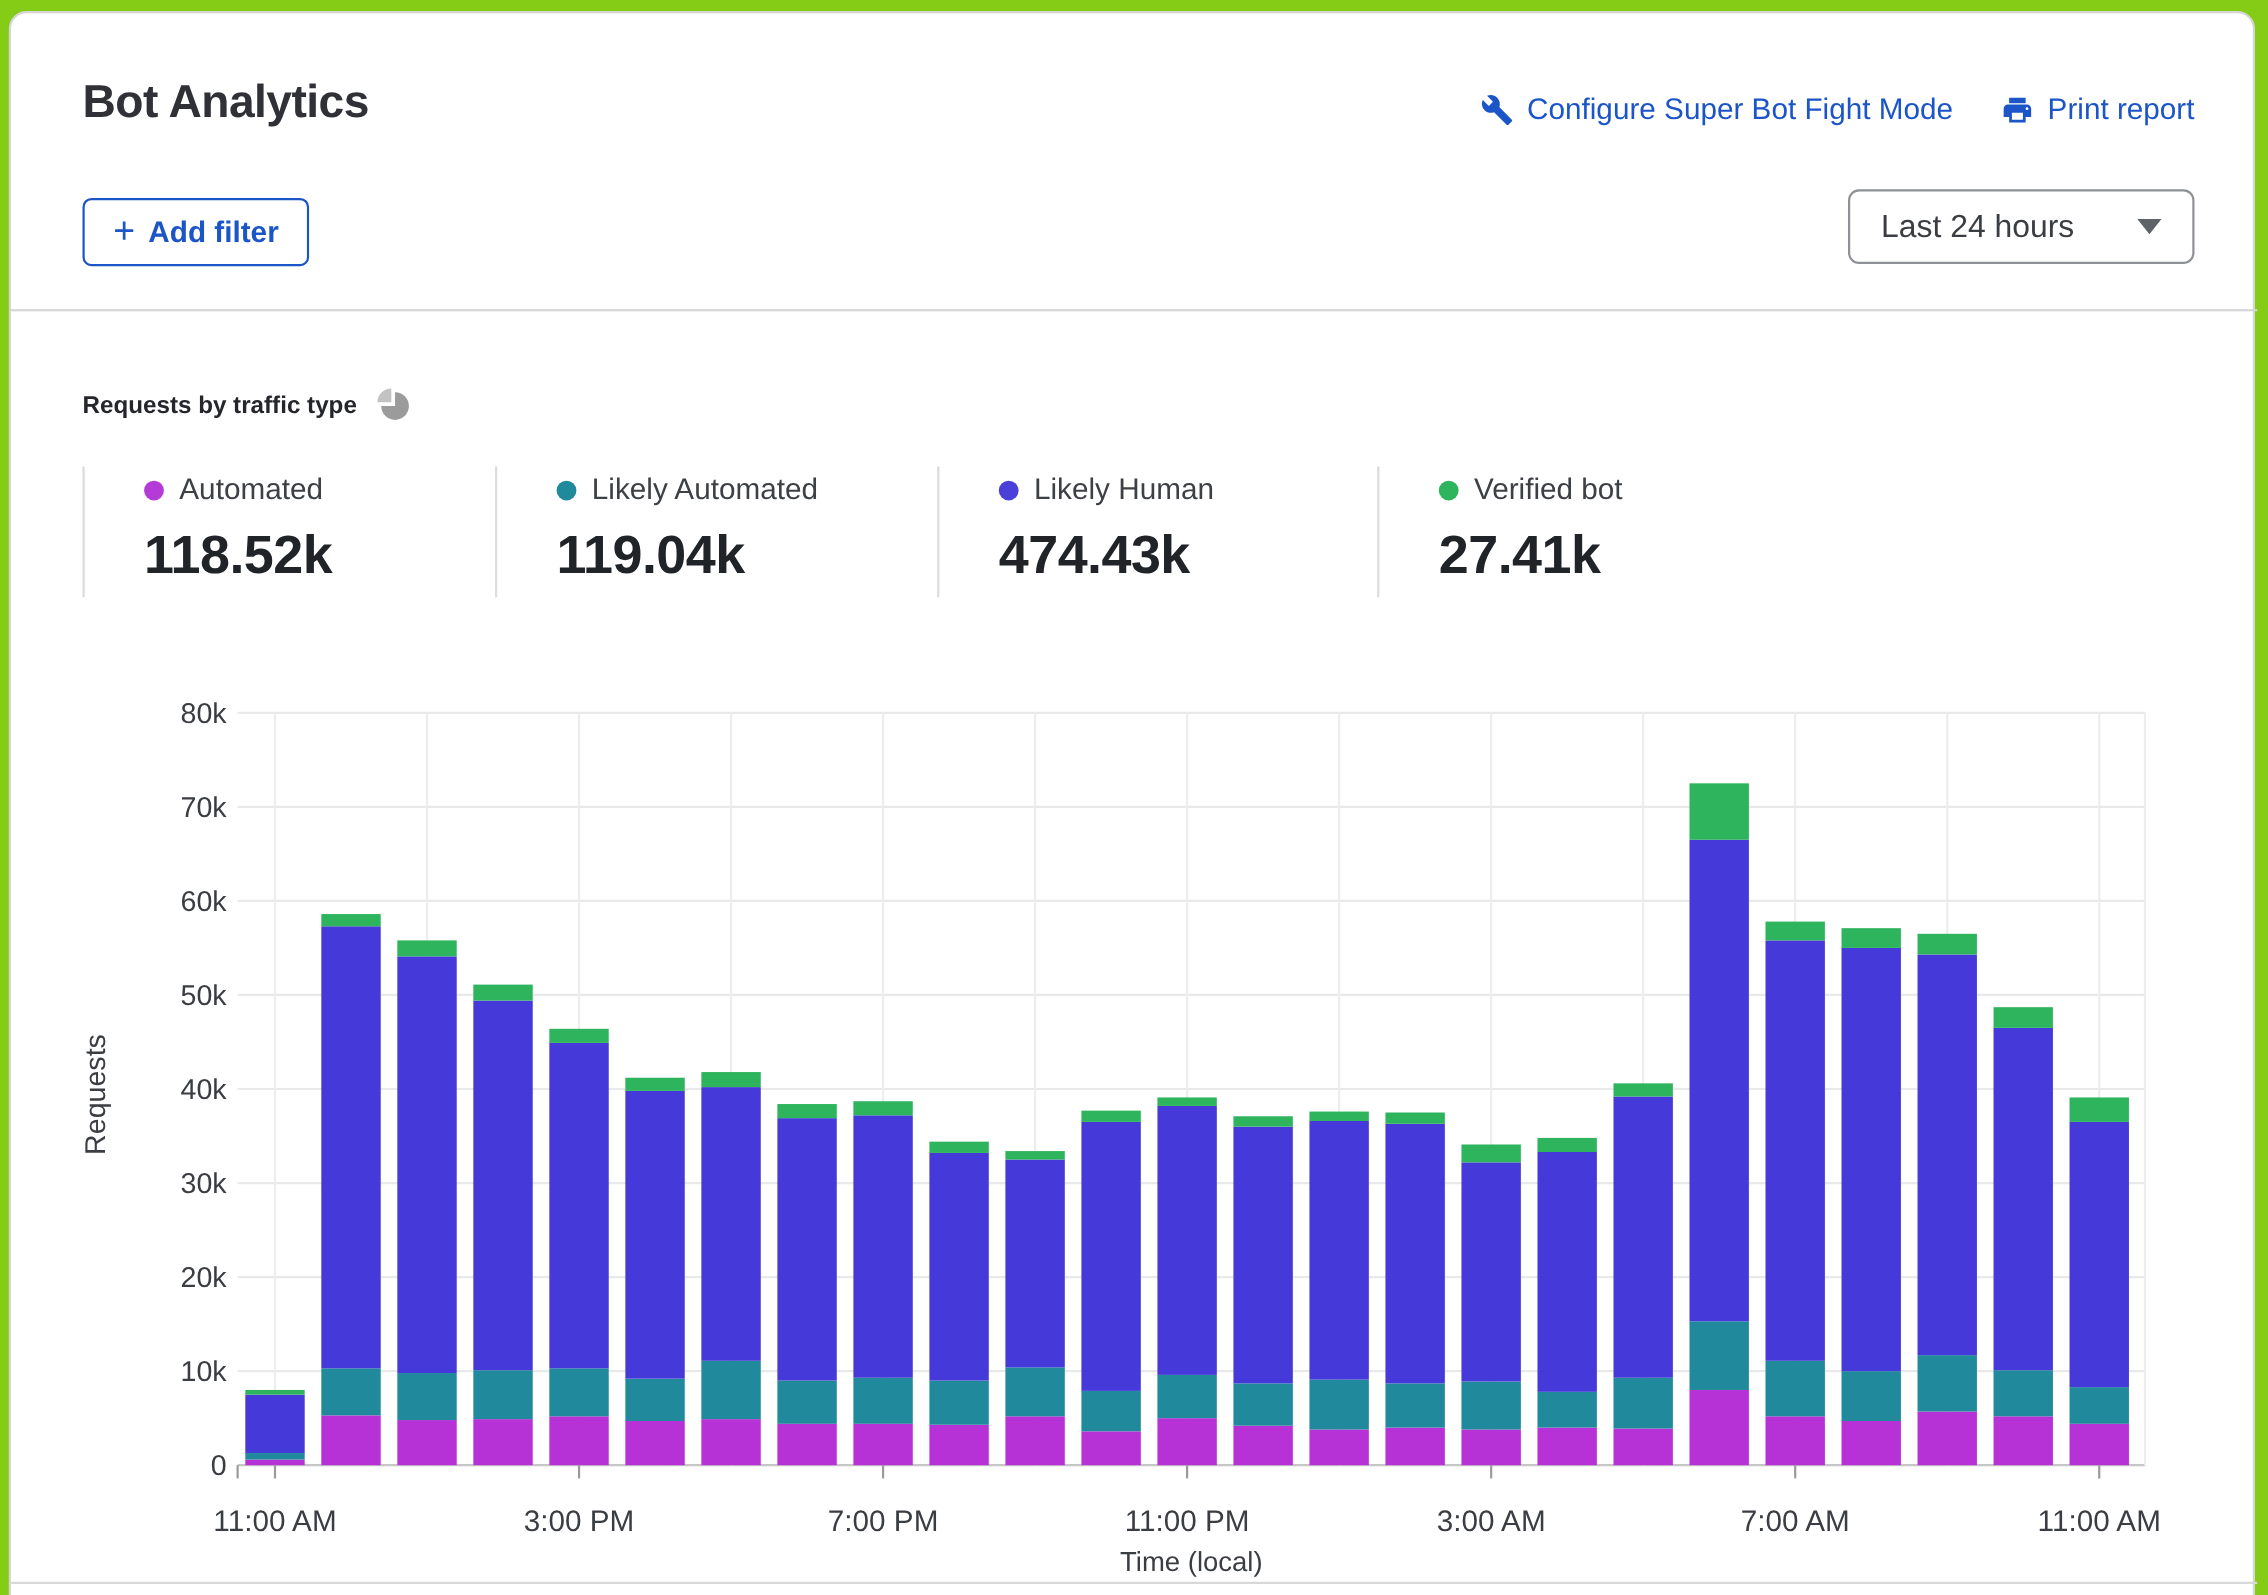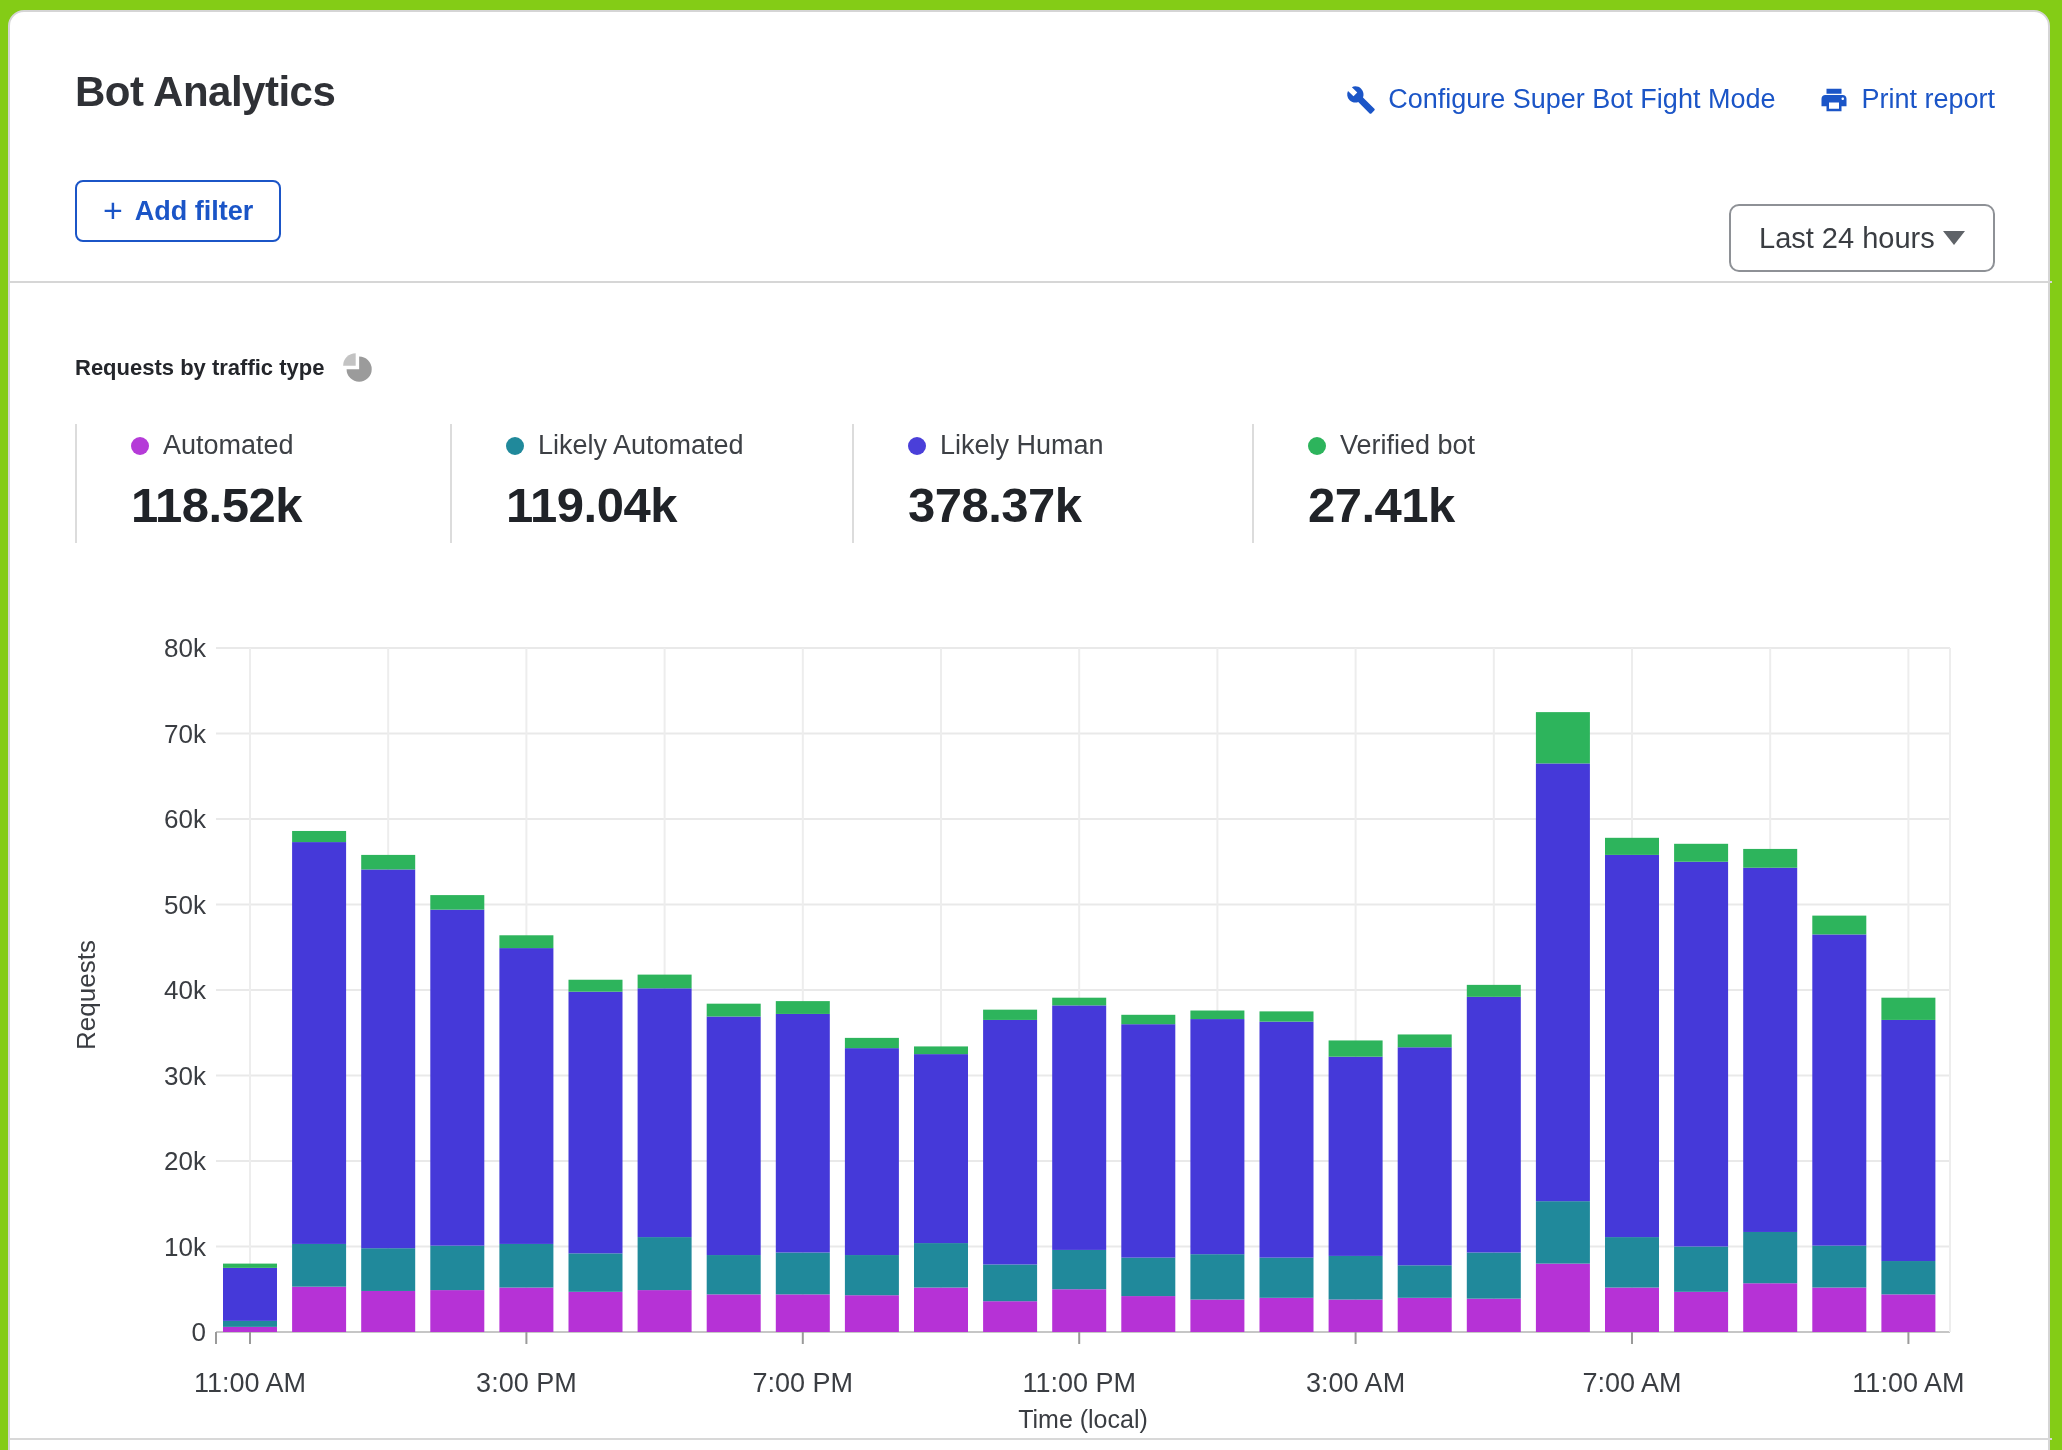--- a/index.html
+++ b/index.html
@@ -9,23 +9,23 @@
         background:#ffffff;border:2px solid #d5d5d5;border-radius:16px;box-sizing:border-box;}
   .page-title{position:absolute;left:75px;top:68px;margin:0;font-size:42px;font-weight:700;
         color:#2f3136;letter-spacing:-0.5px;}
   .header-links{position:absolute;top:84px;right:67px;display:flex;gap:44px;align-items:center;}
   .link{display:flex;align-items:center;gap:12px;color:#1b55c7;font-size:27px;cursor:pointer;text-decoration:none;}
   .link svg{flex:0 0 auto;}
   .add-filter{position:absolute;left:75px;top:180px;height:62px;display:flex;align-items:center;gap:12px;
         background:#fff;border:2px solid #1b55c7;border-radius:8px;color:#1b55c7;font-size:27px;font-weight:600;
         padding:0 26px;font-family:"Liberation Sans",sans-serif;cursor:pointer;}
   .add-filter .plus{font-size:34px;font-weight:400;line-height:1;margin-top:-3px;}
-  .dropdown{position:absolute;top:172px;right:67px;width:266px;height:68px;box-sizing:border-box;
+  .dropdown{position:absolute;top:172px;right:67px;width:315px;height:68px;box-sizing:border-box;
         background:#fff;border:2px solid #8e9196;border-radius:10px;display:flex;align-items:center;
-        padding:0 28px;font-size:29px;color:#3a3d42;cursor:pointer;margin-top:32px;}
+        padding:0 28px;font-size:29px;color:#3a3d42;cursor:pointer;}
   .dropdown .caret{margin-left:auto;width:0;height:0;border-left:11px solid transparent;
         border-right:11px solid transparent;border-top:14px solid #5f6368;}
   .hdivider{position:absolute;left:10px;right:10px;top:281px;height:2px;background:#d6d6d6;}
   .section-row{position:absolute;left:75px;top:352px;display:flex;align-items:center;gap:18px;}
   .section-row h2{margin:0;font-size:22px;font-weight:700;color:#24262b;}
   .stats{position:absolute;left:75px;top:424px;right:40px;display:grid;
          grid-template-columns:375px 402px 400px 400px 1fr;}
   .stat{padding:6px 0 10px 0;}
   .stat.bordered{border-left:2px solid #dcdcdc;padding-left:54px;}
   .stat-label{display:flex;align-items:center;gap:14px;font-size:27px;color:#3d4045;}
@@ -96,21 +96,21 @@
         <span class="dot" style="background: rgb(32, 137, 155);"></span>
         <span>Likely Automated</span>
       </div>
       <div class="stat-value">119.04k</div>
     </div>
     <div class="stat bordered">
       <div class="stat-label">
         <span class="dot" style="background: rgb(74, 63, 217);"></span>
         <span>Likely Human</span>
       </div>
-      <div class="stat-value">378.37k</div>
+      <div class="stat-value">474.43k</div>
     </div>
     <div class="stat bordered">
       <div class="stat-label">
         <span class="dot" style="background: rgb(45, 180, 92);"></span>
         <span>Verified bot</span>
       </div>
       <div class="stat-value">27.41k</div>
     </div>
   </div>
 

